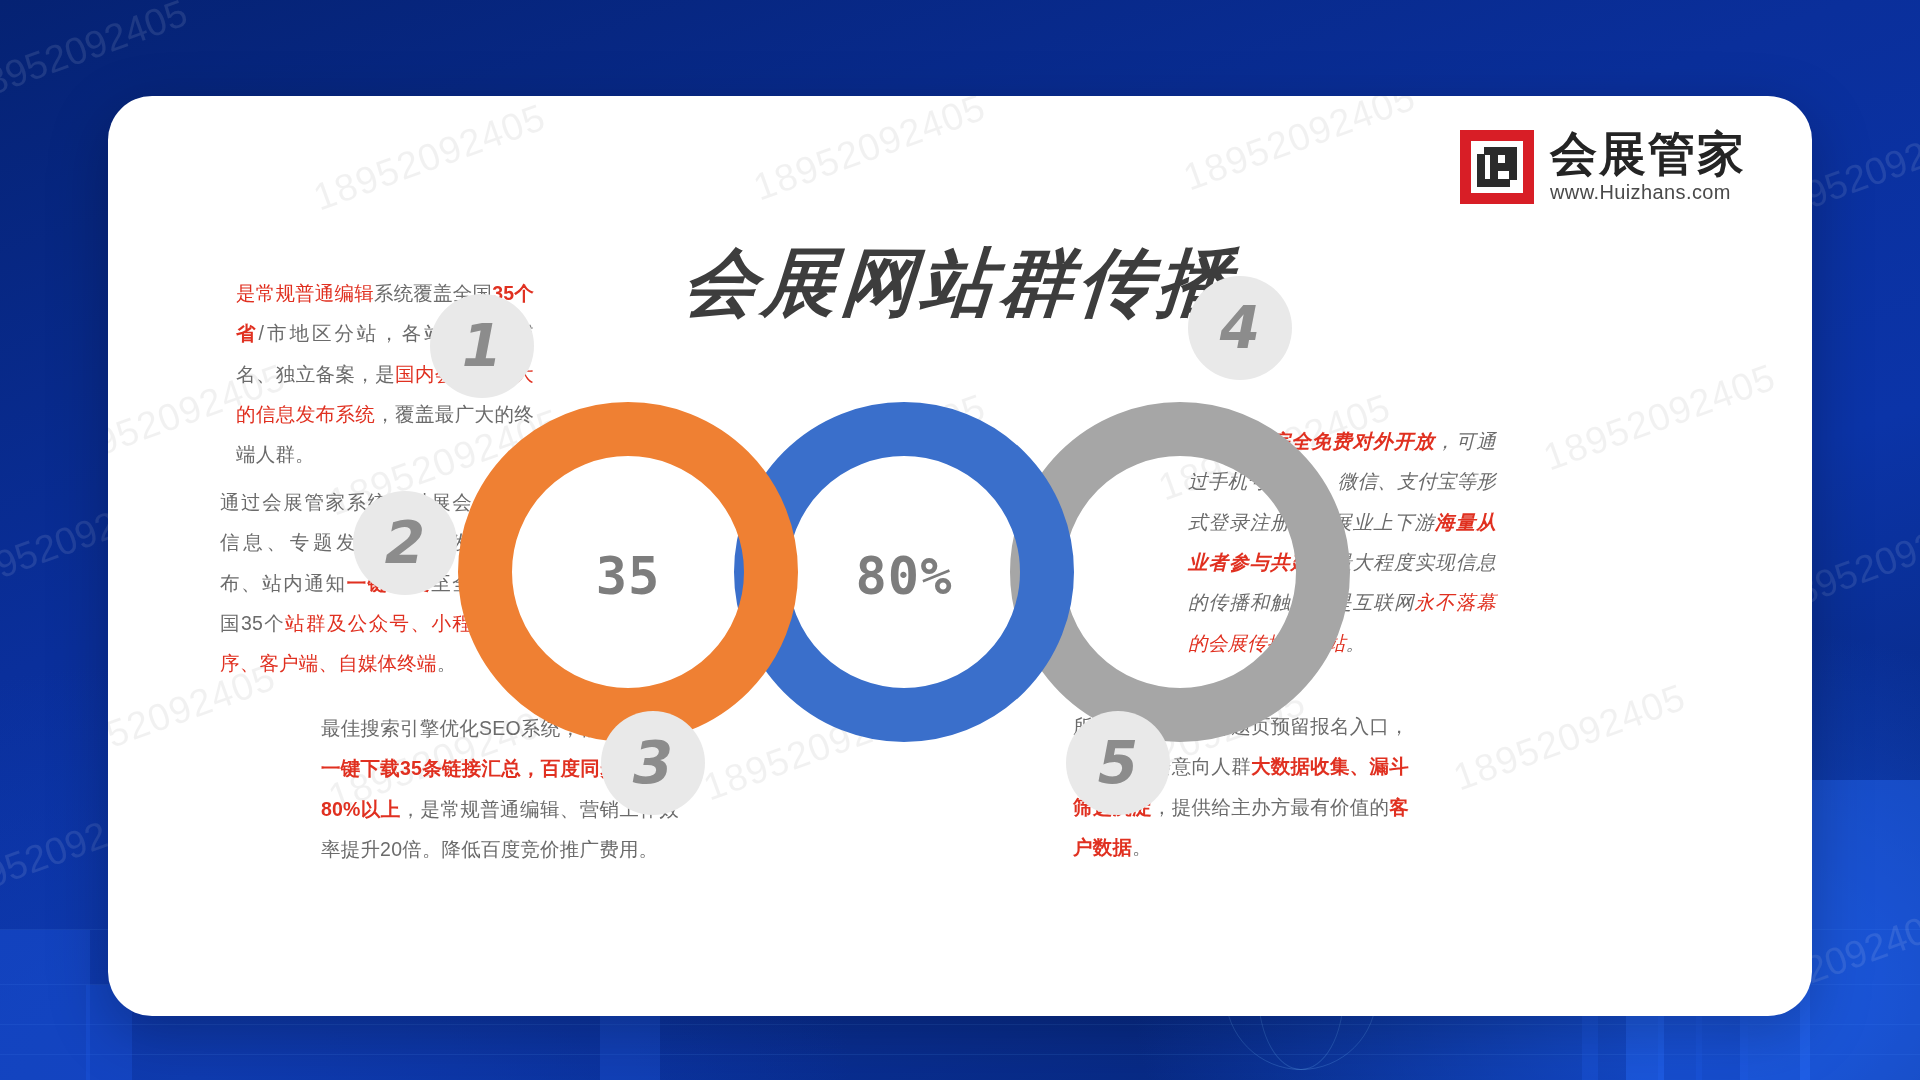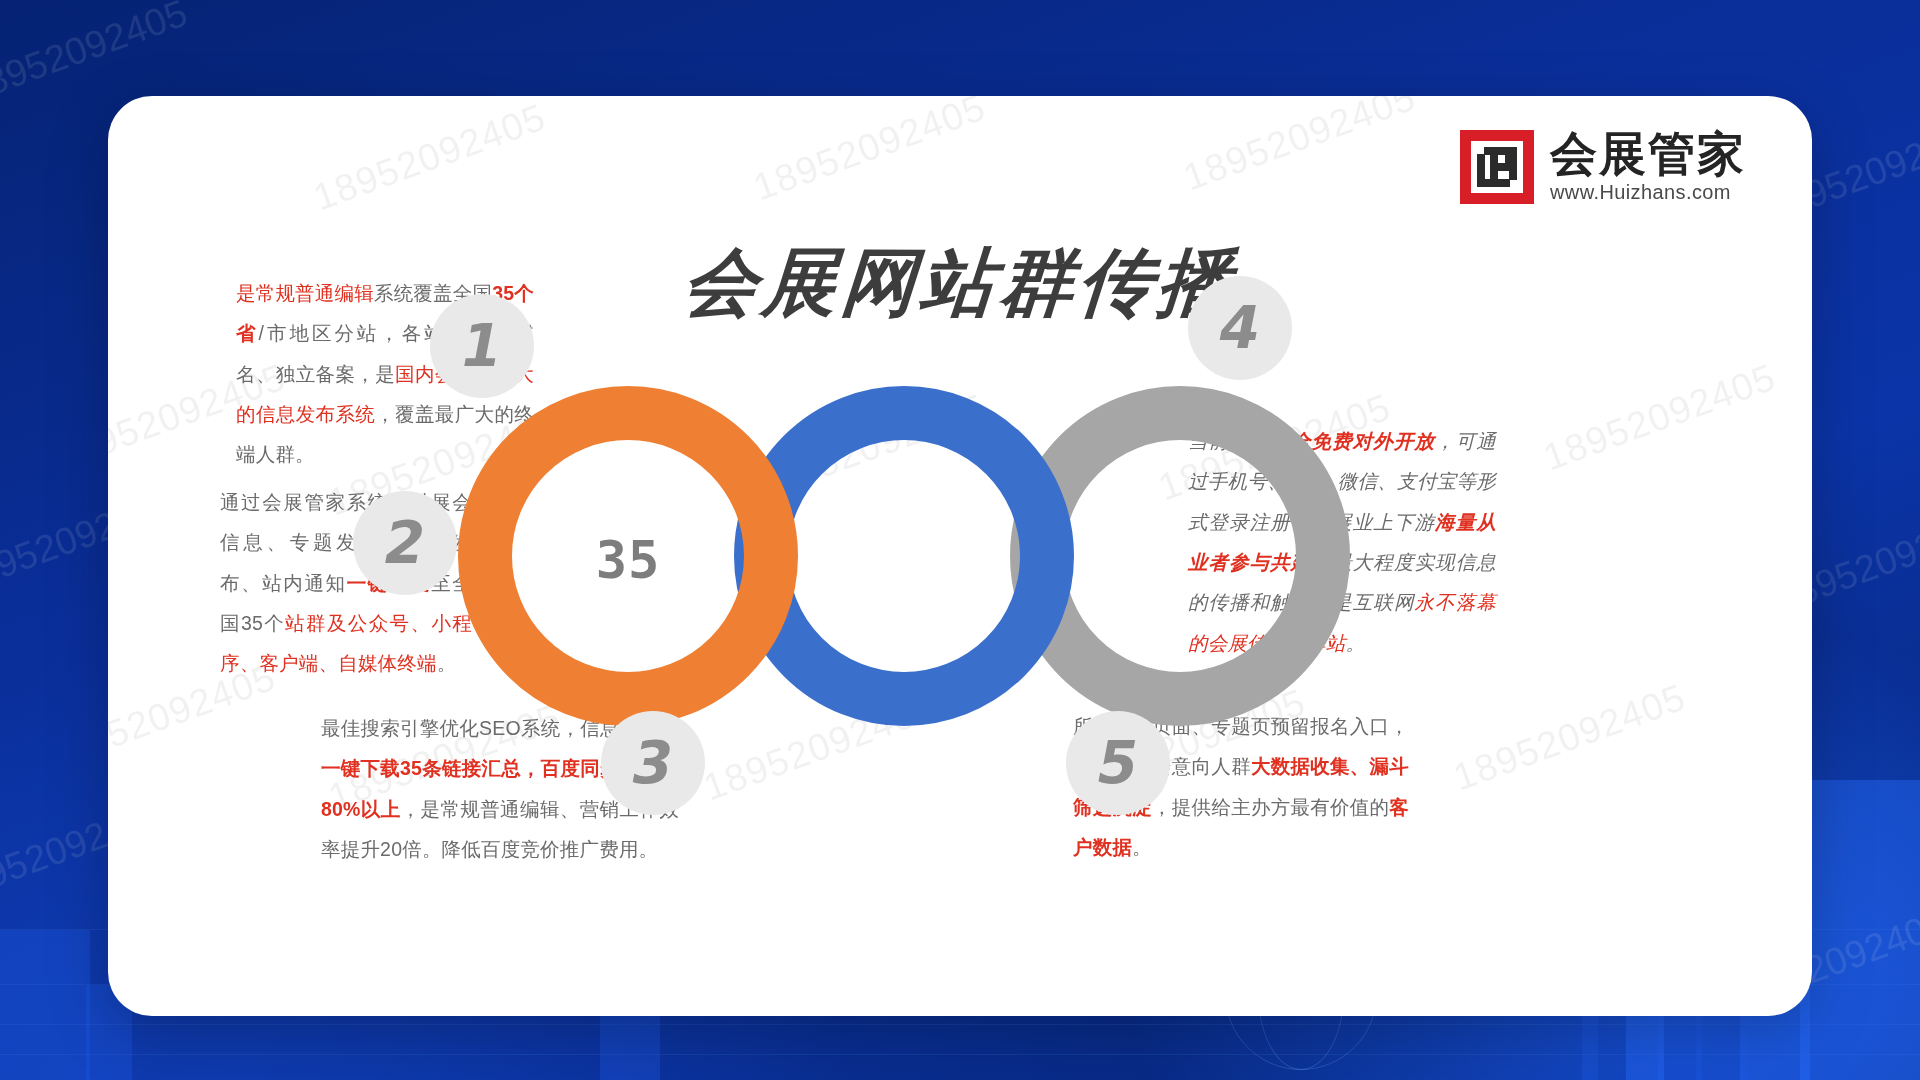--- a/index.html
+++ b/index.html
@@ -51,21 +51,21 @@
 
   
   #title{
     position:absolute;left:0;right:0;top:138px;text-align:center;
     font-size:74px;font-weight:bold;color:#3d3d3d;letter-spacing:5px;
     font-style:italic;transform:skewX(-4deg);
     font-family:"DejaVu Sans","Liberation Sans",sans-serif;
   }
 
   
-  #rings{position:absolute;left:350px;top:290px;width:810px;height:340px;}
+  #rings{position:absolute;left:350px;top:306px;width:810px;height:340px;}
   .ring{position:absolute;border-radius:50%;box-sizing:border-box;}
   #ring1{left:0;top:0;width:340px;height:340px;border:54px solid #ef8033;}
   #ring2{left:276px;top:0;width:340px;height:340px;border:54px solid #3a6fcb;}
   #ring3{left:552px;top:0;width:340px;height:340px;border:54px solid #a6a6a6;}
   #ring1{z-index:3;} #ring2{z-index:2;} #ring3{z-index:1;}
   .ring-val{position:absolute;top:144px;width:232px;text-align:center;
             font-size:52px;font-weight:bold;color:#7d7d7d;letter-spacing:1px;
             font-family:"DejaVu Sans Mono","Liberation Mono",monospace;z-index:6;}
   #val1{left:54px;} #val2{left:330px;} #val3{left:606px;}
 
@@ -158,20 +158,21 @@
     </div>
   </div>
 
   <div id="title">会展网站群传播</div>
 
   <div id="rings">
     <div class="ring" id="ring1"></div>
     <div class="ring" id="ring2"></div>
     <div class="ring" id="ring3"></div>
     <div class="ring-val" id="val1">35</div>
+    <div class="ring-val" id="val2">80%</div>
   </div>
 
   <div class="badge" id="badge1">1</div>
   <div class="badge" id="badge2">2</div>
   <div class="badge" id="badge3">3</div>
   <div class="badge" id="badge4">4</div>
   <div class="badge" id="badge5">5</div>
 
   <div class="tb" id="tb1"><span class="r">是常规普通编辑</span>系统覆盖全国<span class="rb">35个省</span>/市地区分站，各站点独立域名、独立备案，是<span class="r">国内会展业最大的信息发布系统</span>，覆盖最广大的终端人群。</div>
   <div class="tb" id="tb2">通过会展管家系统可以展会信息、专题发布、广告发布、站内通知<span class="rb">一键分发</span>至全国35个<span class="r">站群及公众号、小程序、客户端、自媒体终端</span>。</div>

